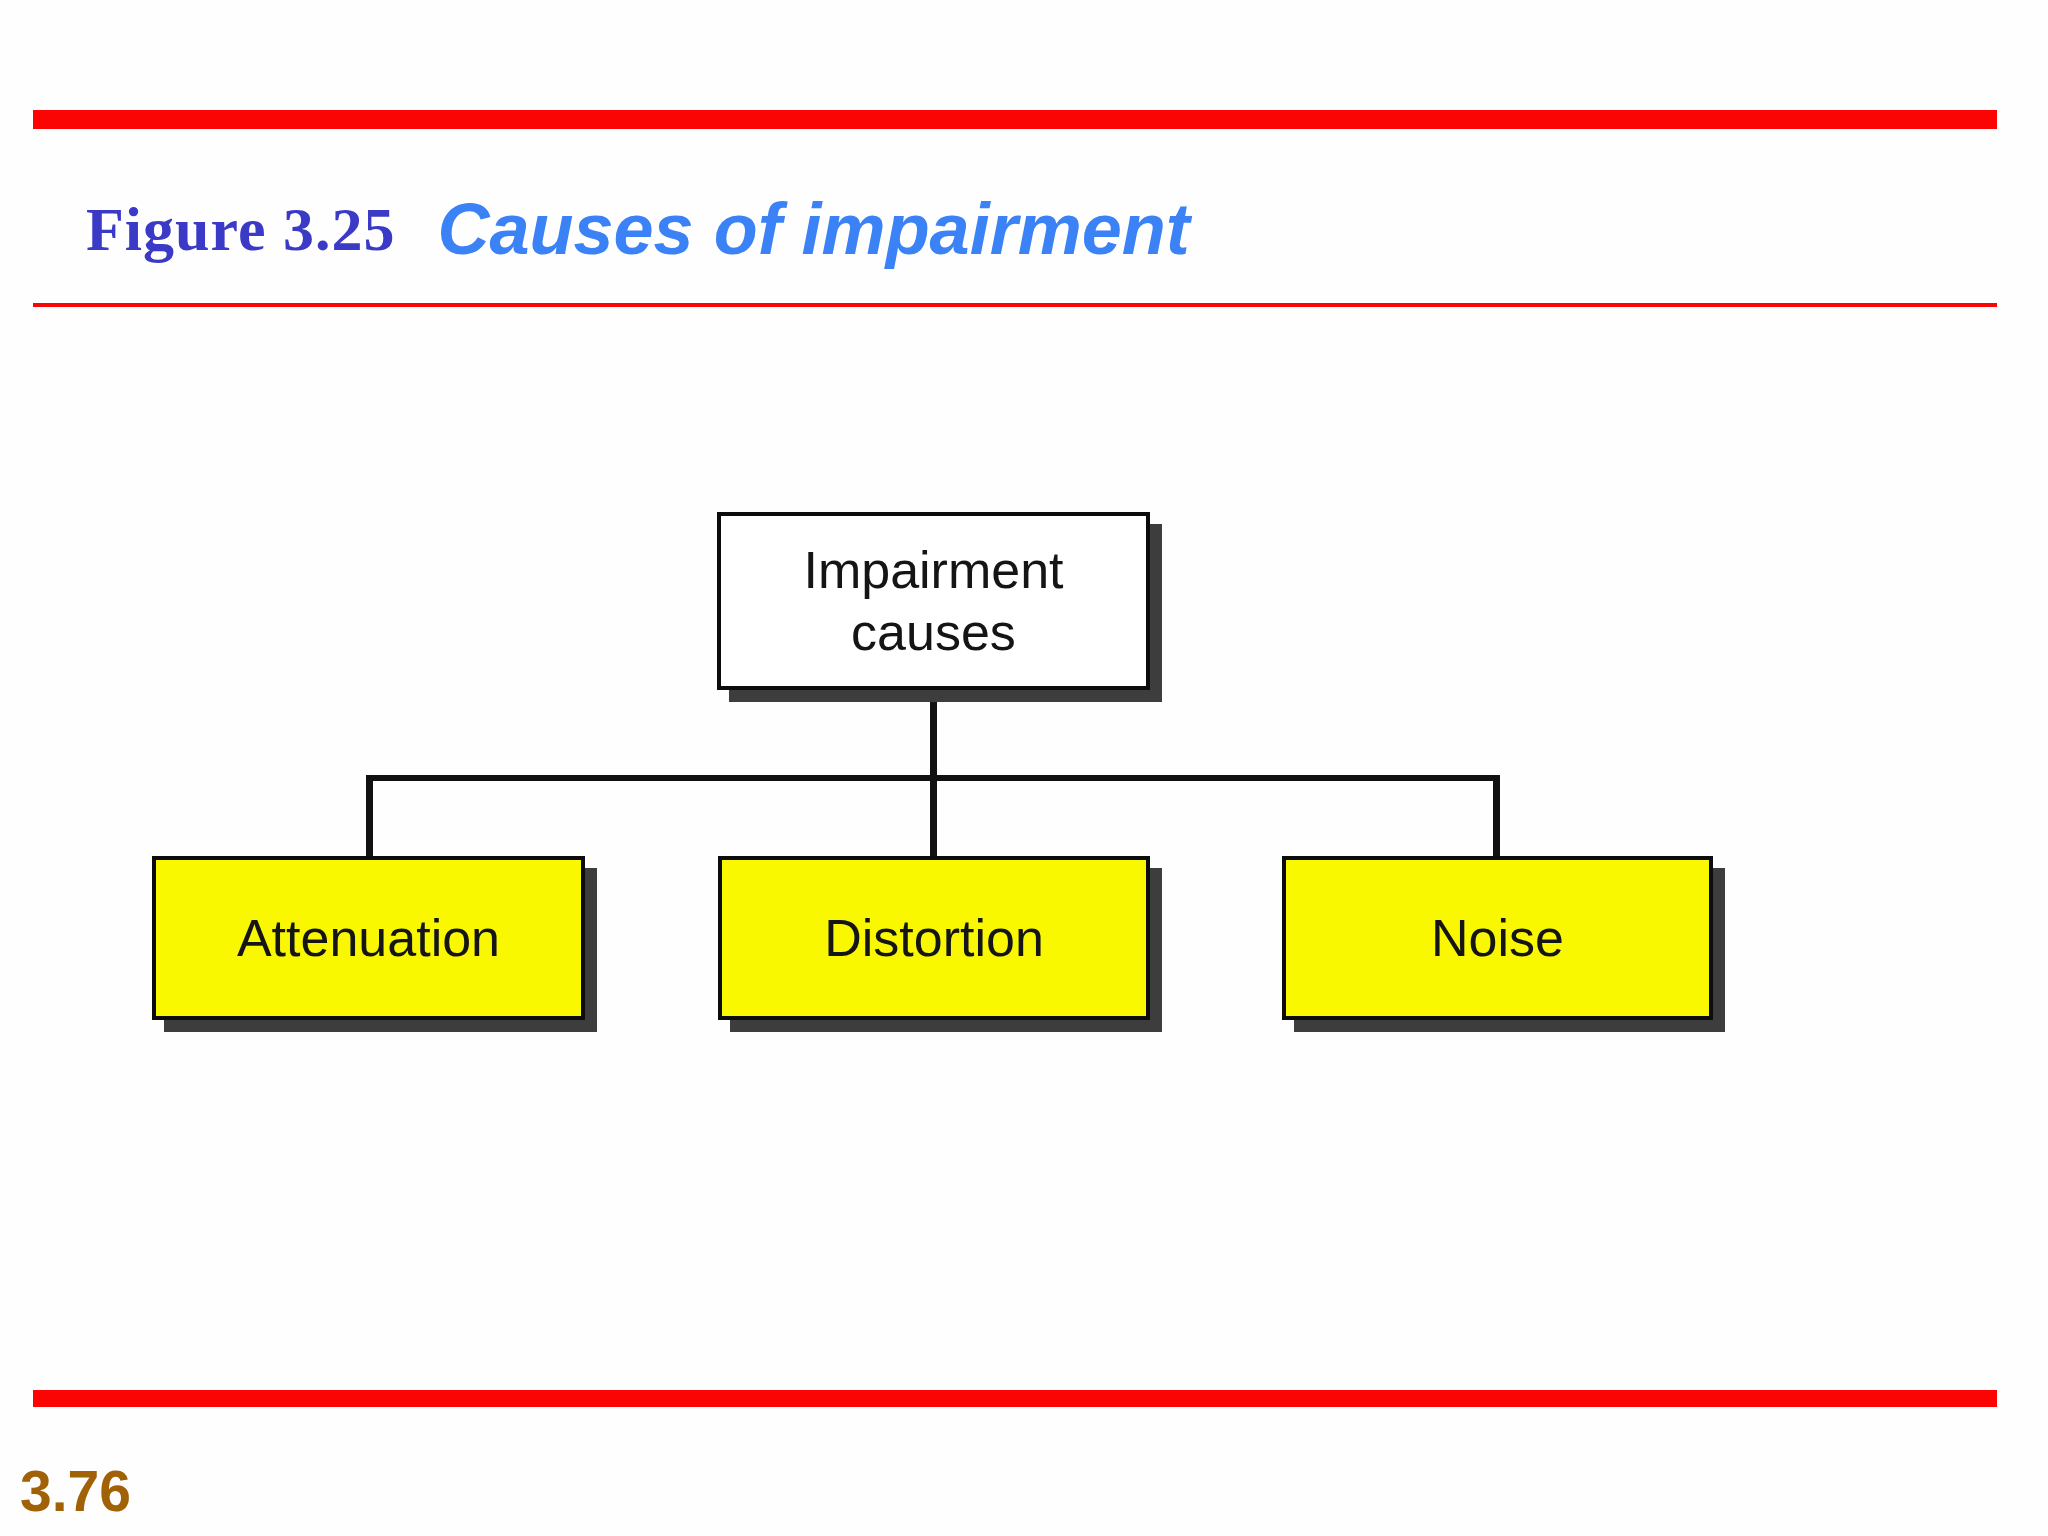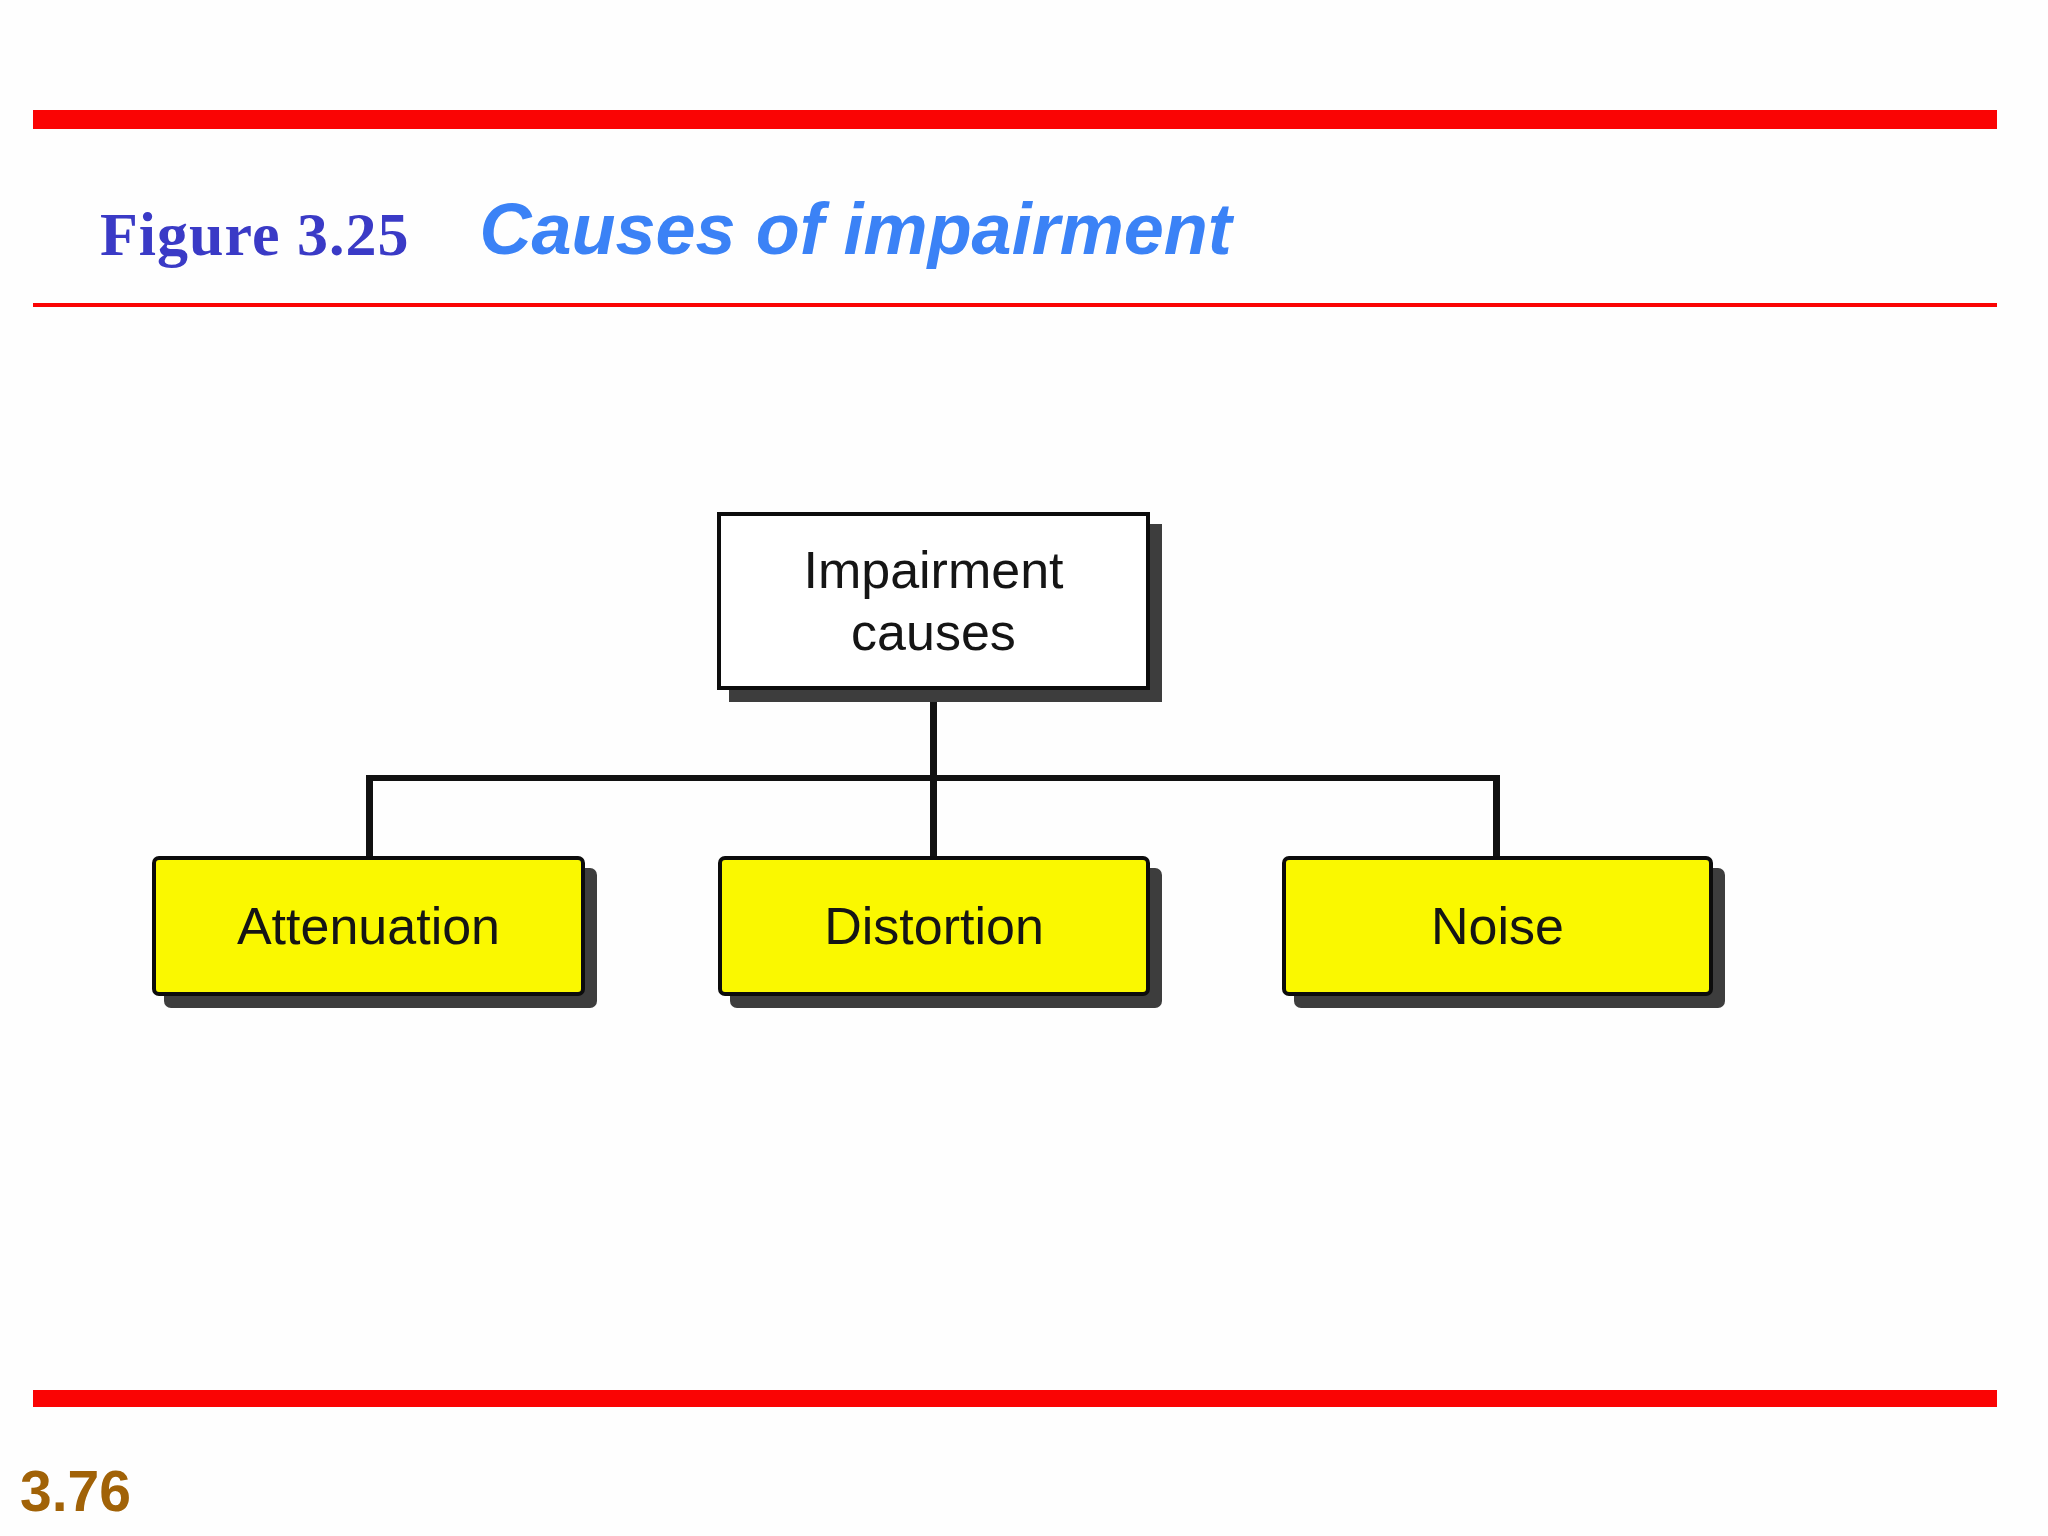--- a/index.html
+++ b/index.html
@@ -24,26 +24,25 @@
   .rule {
     position: absolute;
     background: var(--accent-red, #fa0404);
   }
   .rule-top    { left: 33px; top: 110px;  width: 1964px; height: 19px; }
   .rule-title  { left: 33px; top: 303px;  width: 1964px; height: 4px;  }
   .rule-bottom { left: 33px; top: 1390px; width: 1964px; height: 17px; }
 
   .title-row {
     position: absolute;
-    left: 100px;
+    left: 86px;
     top: 188px;
     display: flex;
-    align-items: flex-end;
+    align-items: center;
     white-space: nowrap;
-    gap: 28px;
   }
   .figure-label {
     font-family: "Liberation Serif", serif;
     font-weight: bold;
     font-size: 62px;
     color: var(--figure-label-blue, #3a3ac6);
     letter-spacing: 1px;
   }
   .figure-caption {
     margin-left: 42px;
@@ -75,23 +74,22 @@
     color: var(--text-black, #151515);
     font-size: 52px;
     line-height: 62px;
   }
   .node-root {
     left: 717px; top: 512px;
     width: 433px; height: 178px;
     background: var(--root-node-white, #fff);
   }
   .node-child {
-    top: 856px; height: 140px;
+    top: 856px; height: 164px;
     background: var(--child-node-yellow, #faf800);
-    border-radius: 7px;
   }
   .node-attenuation { left: 152px;  width: 433px; }
   .node-distortion  { left: 718px;  width: 432px; }
   .node-noise       { left: 1282px; width: 431px; }
 
   .page-number {
     position: absolute;
     left: 20px;
     top: 1458px;
     font-family: "Liberation Sans", sans-serif;

